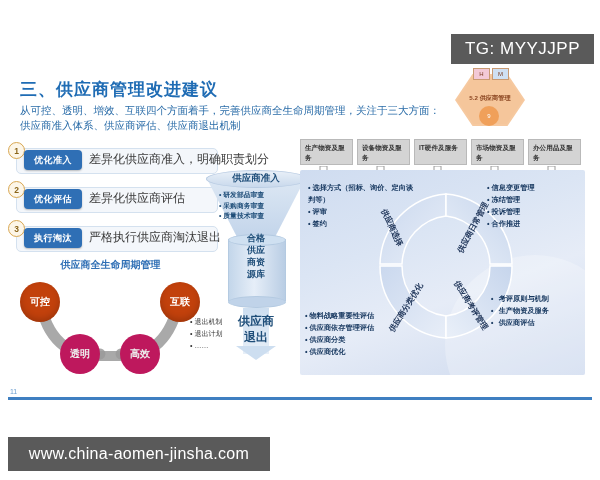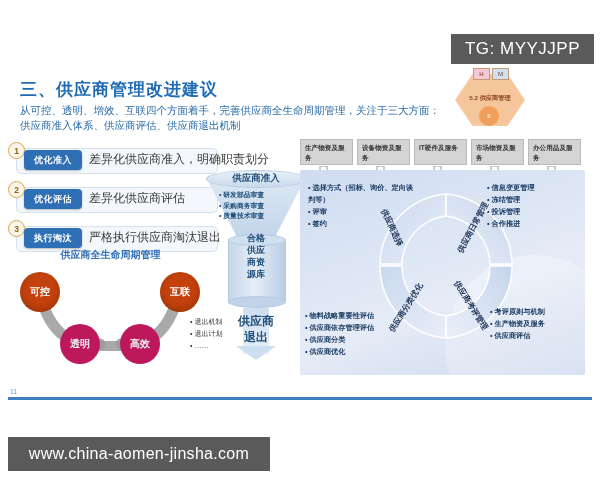--- a/index.html
+++ b/index.html
@@ -42,21 +42,21 @@
        display:flex;align-items:center;justify-content:center;font-weight:bold;z-index:3;}
   .item .box{position:absolute;left:10px;top:6px;width:200px;height:24px;background:#f4f7fb;
        border:1px solid #d4e1ef;border-radius:5px;}
   .item .tag{position:absolute;left:18px;top:8px;width:58px;height:20px;background:#2f6fb5;
        border-radius:4px;color:#fff;font-size:9px;font-weight:bold;
        display:flex;align-items:center;justify-content:center;letter-spacing:.5px;z-index:3;
        box-shadow:0 1px 2px rgba(0,0,0,.25);}
   .item .desc{position:absolute;left:83px;top:9px;font-size:12px;color:#3a3a3a;z-index:3;white-space:nowrap;}
 
   
-  .life{position:absolute;left:8px;top:248px;width:205px;height:120px;}
+  .life{position:absolute;left:8px;top:258px;width:205px;height:120px;}
   .life-title{position:absolute;left:0;top:0;width:205px;text-align:center;font-size:10px;font-weight:bold;color:#2f6fb5;}
   .life-svg{position:absolute;left:0;top:16px;}
   .node{position:absolute;border-radius:50%;display:flex;align-items:center;justify-content:center;
         color:#fff;font-size:10px;font-weight:bold;}
   .node.blue{background:#c2410c;width:40px;height:40px;box-shadow:inset 0 -3px 6px rgba(0,0,0,.18);}
   .node.grey{background:#be185d;width:40px;height:40px;color:#ececec;}
 
   
   .funnel{position:absolute;left:196px;top:168px;width:120px;height:215px;}
   .f-top{position:absolute;left:10px;top:2px;width:100px;height:16px;border-radius:50%;
@@ -94,21 +94,21 @@
   .cats{position:absolute;left:300px;top:139px;width:285px;height:28px;display:flex;}
   .cat{width:53px;height:26px;background:#d4d4d4;border:1px solid #b9b9b9;margin-right:4px;
        font-size:6.6px;color:#333;font-weight:bold;padding:3px 3px 0 4px;box-sizing:border-box;line-height:1.5;}
   .cat-arrows{position:absolute;left:300px;top:166px;width:285px;height:14px;}
 
   .bul{position:absolute;font-size:7.2px;color:#15365e;line-height:1.65;font-weight:bold;}
   .bul div:before{content:"• ";color:#15365e;}
   .bul-tl{left:308px;top:182px;width:112px;}
   .bul-tr{left:487px;top:182px;width:100px;}
   .bul-bl{left:305px;top:310px;width:125px;}
-  .bul-br{left:490px;top:306px;width:100px;}
+  .bul-br{left:490px;top:294px;width:100px;font-family:Liberation Mono, monospace;}
 
   .ring{position:absolute;left:372px;top:186px;width:148px;height:160px;}
   .arc-label{position:absolute;font-size:8px;font-weight:bold;color:#20365a;white-space:nowrap;}
   .al1{left:372px;top:222px;transform:rotate(65deg);}
   .al2{left:445px;top:222px;transform:rotate(-62deg);}
   .al3{left:378px;top:302px;transform:rotate(-58deg);}
   .al4{left:443px;top:300px;transform:rotate(58deg);}
 
   .footline{position:absolute;left:8px;top:397px;width:584px;height:3px;background:#3f7fc1;}
   .pagenum{position:absolute;left:10px;top:388px;font-size:7px;color:#6d9fd0;}

